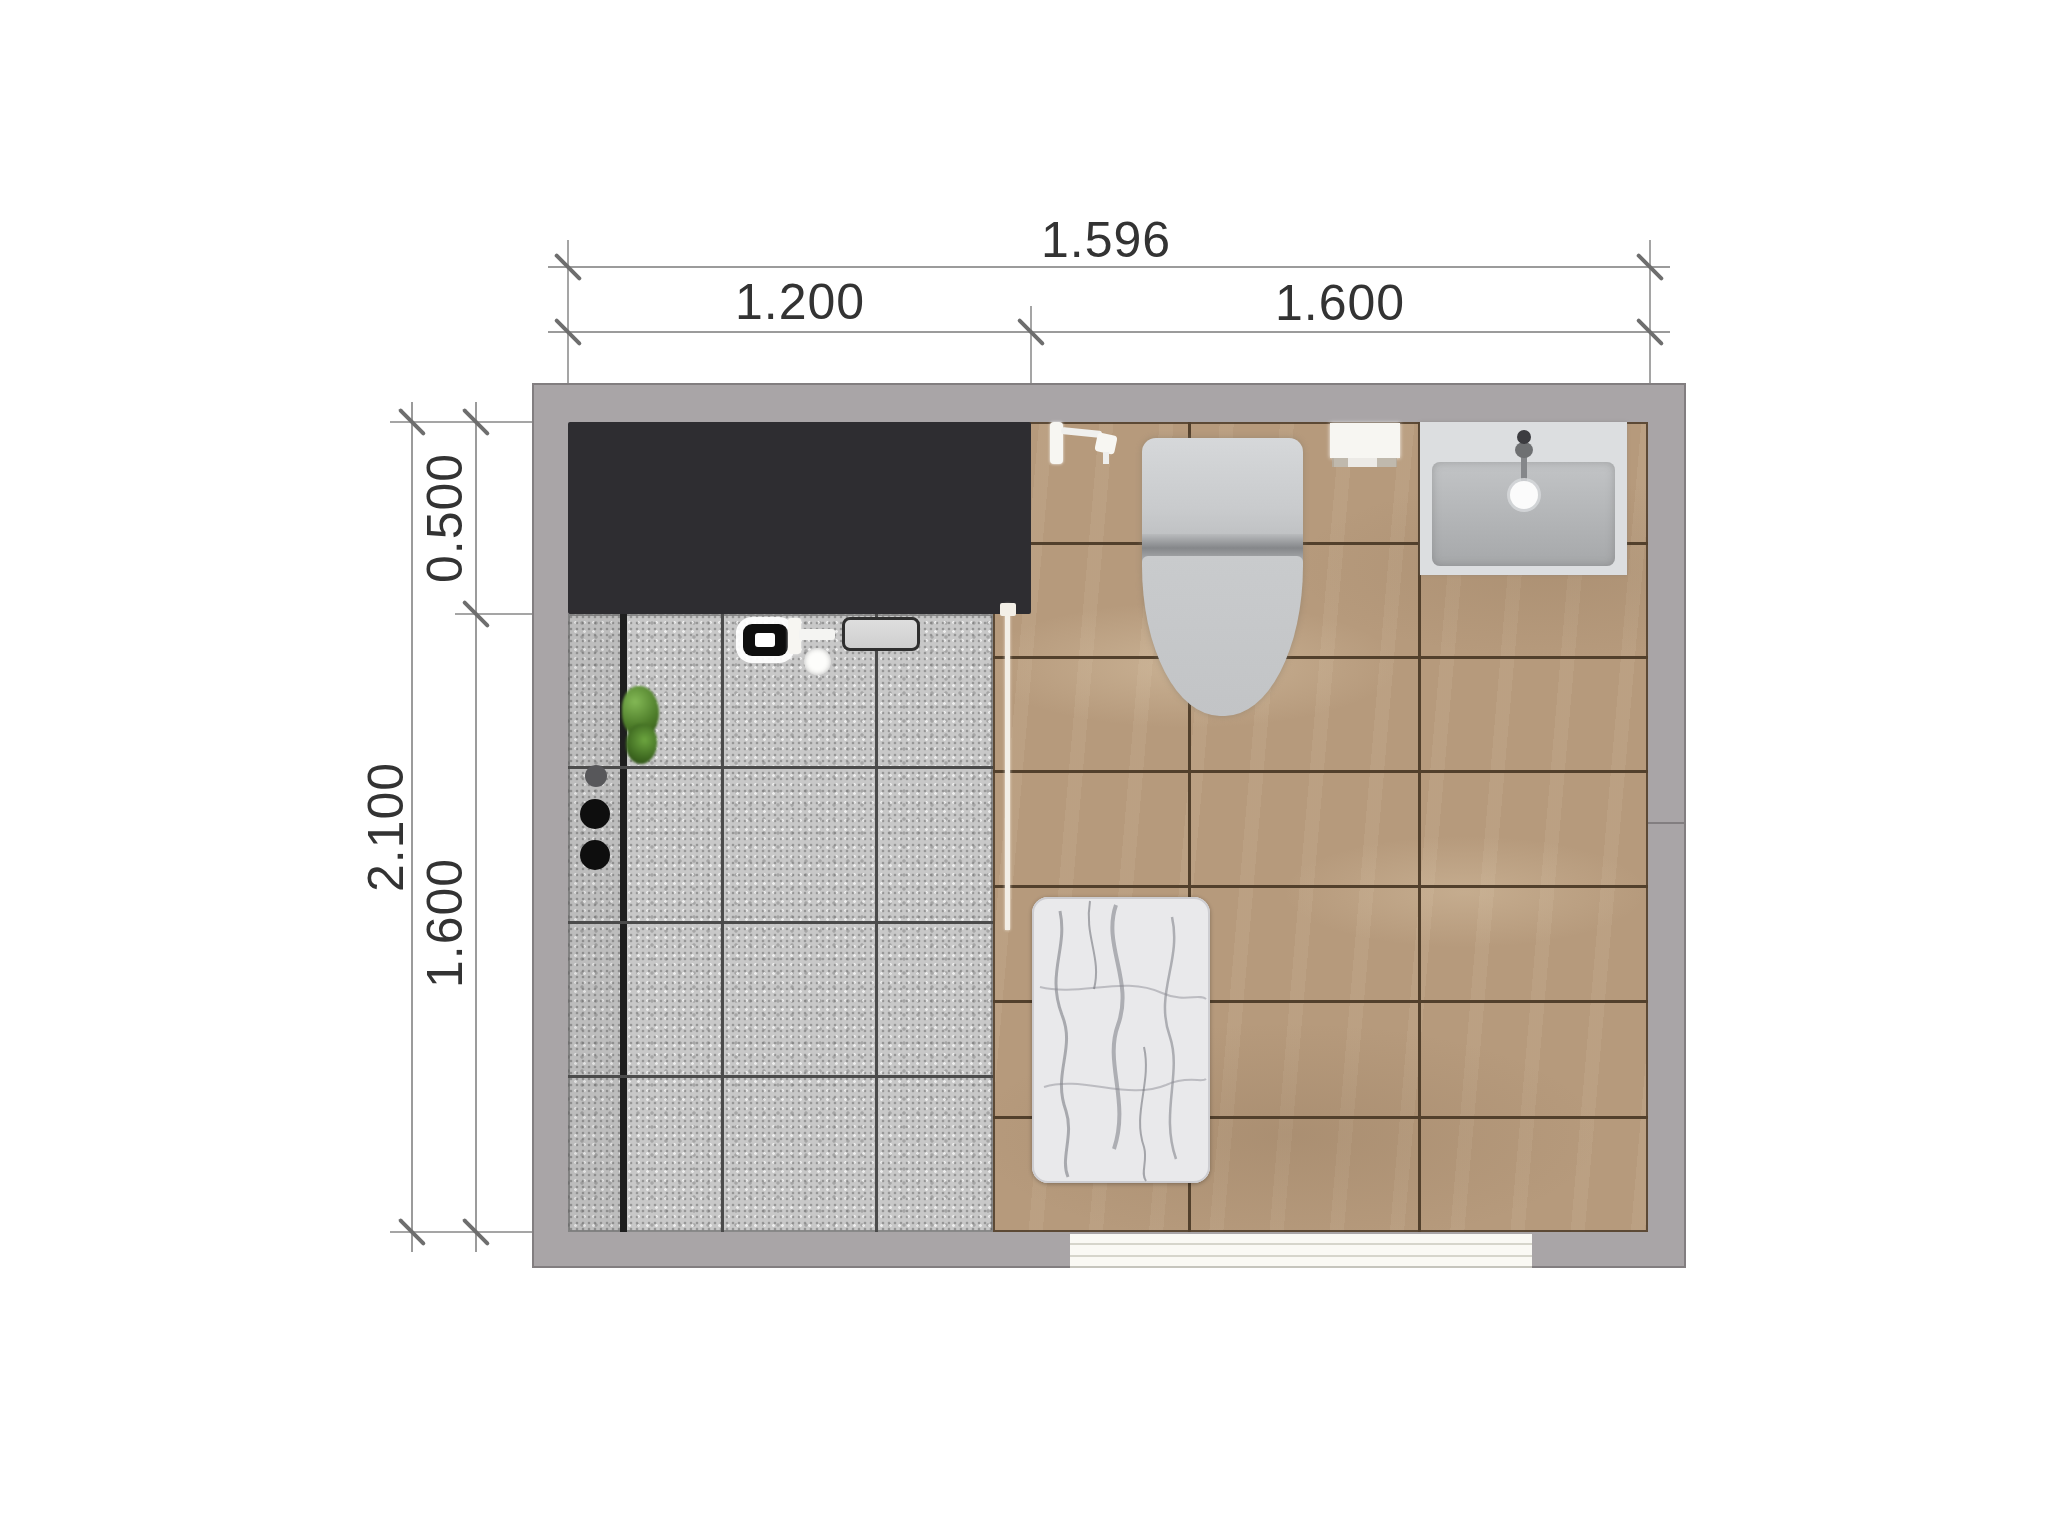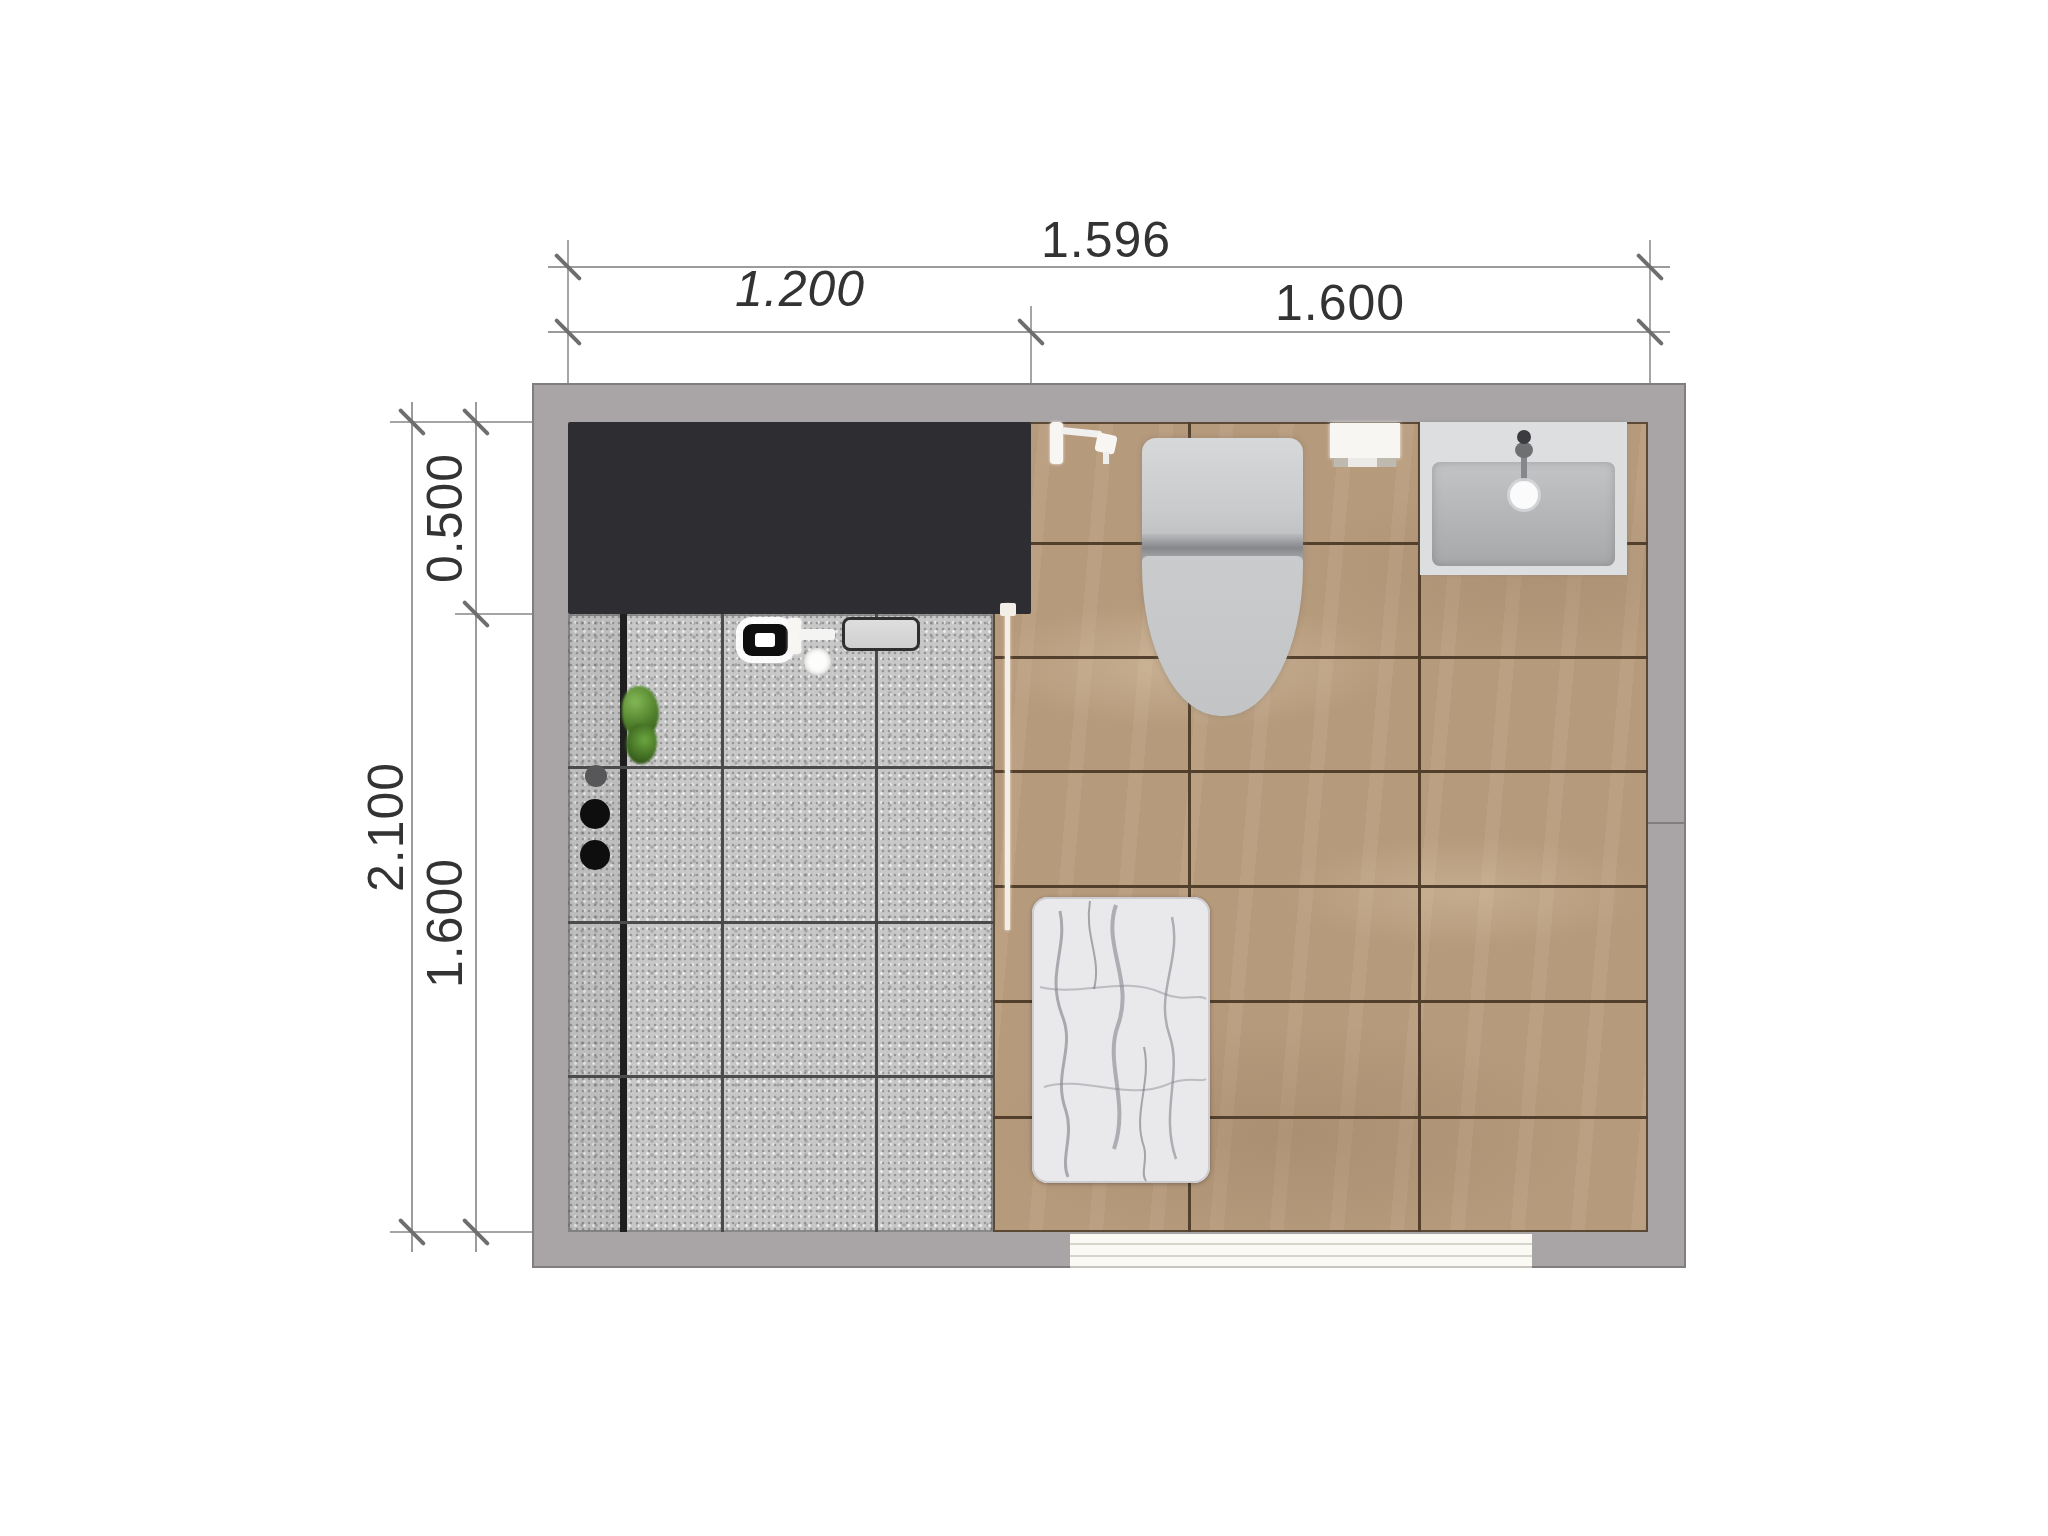--- a/index.html
+++ b/index.html
@@ -140,21 +140,21 @@
   <div class="tick" style="left:550px;top:330px;"></div>
   <div class="tick" style="left:1013px;top:330px;"></div>
   <div class="tick" style="left:1632px;top:330px;"></div>
   <div class="tick" style="left:394px;top:420px;"></div>
   <div class="tick" style="left:394px;top:1230px;"></div>
   <div class="tick" style="left:458px;top:420px;"></div>
   <div class="tick" style="left:458px;top:612px;"></div>
   <div class="tick" style="left:458px;top:1230px;"></div>
 
   <div class="dim-label" style="left:1106px;top:240px;">1.596</div>
-  <div class="dim-label" style="left:800px;top:289px;font-style:italic;">1.200</div>
+  <div class="dim-label" style="left:800px;top:302px;">1.200</div>
   <div class="dim-label" style="left:1340px;top:303px;">1.600</div>
   <div class="dim-label vert" style="left:386px;top:827px;">2.100</div>
   <div class="dim-label vert" style="left:445px;top:518px;">0.500</div>
   <div class="dim-label vert" style="left:445px;top:923px;">1.600</div>
 
   <div class="room-wall"></div>
   <div class="wall-seam" style="left:1648px;top:822px;width:38px;height:2px;"></div>
 
   <div class="floor-gray">
     <div class="gray-shade"></div>

